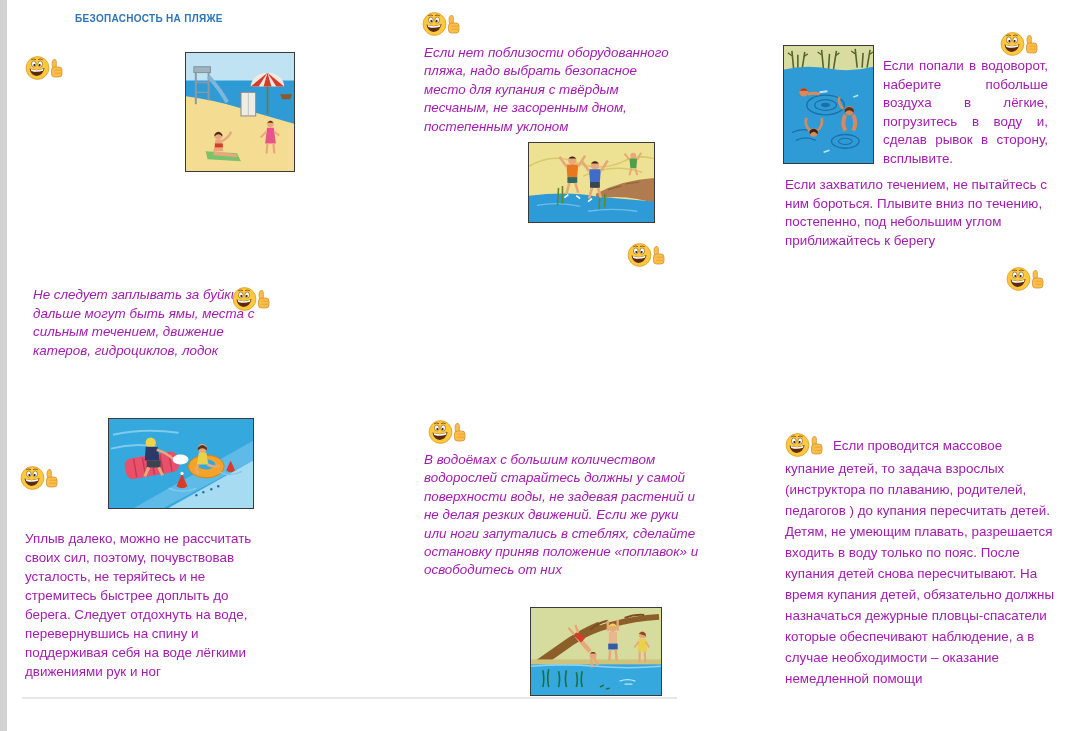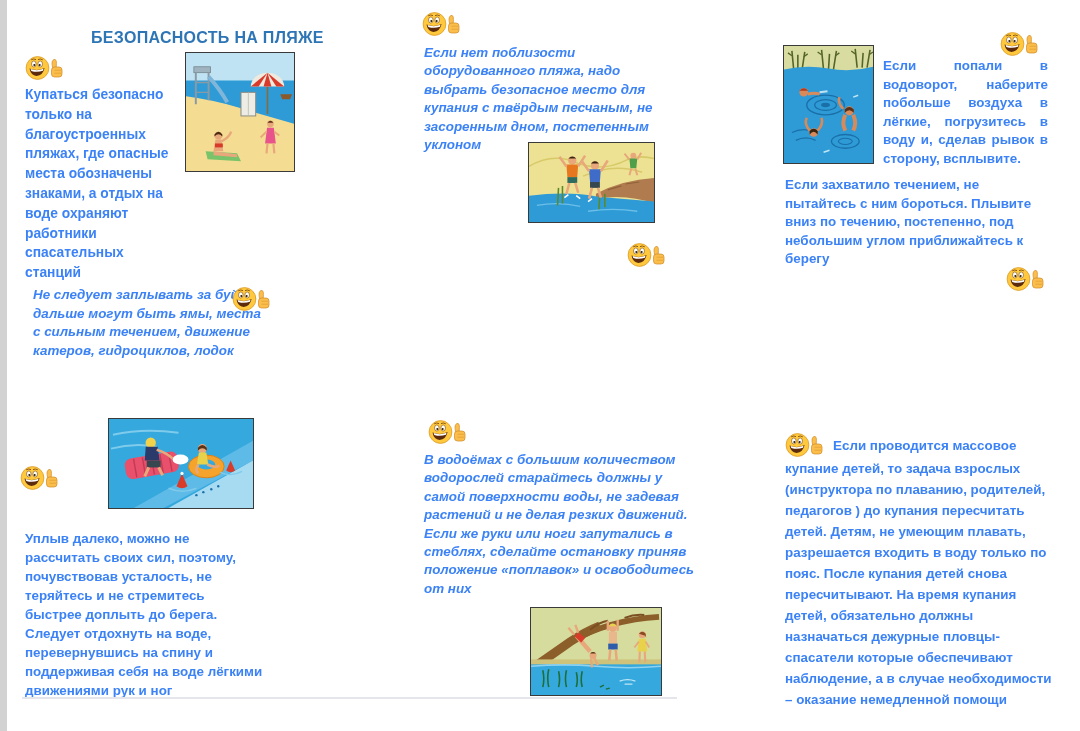--- a/index.html
+++ b/index.html
@@ -1,21 +1,21 @@
 <!DOCTYPE html>
 <html><head>
 <meta charset="utf-8">
 <style>
   html,body{margin:0;padding:0;background:#ffffff;}
   .page{position:relative;width:1080px;height:731px;background:#ffffff;overflow:hidden;
         font-family:"Liberation Sans",sans-serif;}
   .edge-strip{position:absolute;left:0;top:0;width:7px;height:731px;background:#d2d2d3;}
-  .title{position:absolute;left:75px;top:13px;margin:16px;font-size:16px;font-weight:bold;
+  .title{position:absolute;left:75px;top:13px;margin:0;font-size:10px;font-weight:bold;
          color:#2E75B6;letter-spacing:.3px;white-space:nowrap;}
-  .para{position:absolute;font-weight:bold;color:#3b82f6;font-size:13.4px;line-height:18.5px;}
+  .para{position:absolute;font-weight:normal;color:#a21caf;font-size:13.4px;line-height:18.5px;}
   .italic{font-style:italic;}
   .justify{text-align:justify;}
   .indent{text-indent:40px;}
   .emoji{position:absolute;width:40px;height:26px;}
   .emoji-inline{display:inline-block;width:40px;height:26px;vertical-align:-8px;margin-right:8px;}
   .illus{position:absolute;border:1px solid #3a3a3a;box-sizing:border-box;background:#fff;}
   .illus svg{display:block;width:100%;height:100%;}
   .faint-line{position:absolute;left:22px;top:697px;width:655px;height:2px;background:#e4e6eb;}
 </style>
 </head>
@@ -43,21 +43,20 @@
   </svg>
 
   <div class="edge-strip"></div>
 
   <h1 class="title">БЕЗОПАСНОСТЬ НА ПЛЯЖЕ</h1>
 
   <svg class="emoji" style="left:25px;top:55px">
       <use href="#sym-emoji"></use>
     </svg>
 
-  <div class="para" style="left:25px;top:85px;width:155px;line-height:19.8px;font-size:13.8px">Купаться безопасно только на благоустроенных пляжах, где опасные места обозначены знаками, а отдых на воде охраняют работники спасательных станций</div>
 
   <div class="illus" style="left:185px;top:52px;width:110px;height:120px">
     <svg viewBox="0 0 110 120" preserveAspectRatio="none">
       <rect width="110" height="120" fill="#F4DC92"></rect>
       <rect width="110" height="46" fill="#BFE3F2"></rect>
       <path d="M0,28 L110,28 L110,72 L40,52 L0,46 Z" fill="#2E9BD6"></path>
       <path d="M0,44 Q30,48 55,56 L110,76 L110,120 L0,120 Z" fill="#F4DC92"></path>
       <rect x="8" y="14" width="17" height="6" fill="#9FB3BF" stroke="#74868F" stroke-width="0.8"></rect>
       <path d="M10,20 L10,52 M23,20 L23,48" stroke="#8A9AA5" stroke-width="2"></path>
       <path d="M10,30 L23,30 M10,40 L23,40" stroke="#8A9AA5" stroke-width="1.3"></path>

